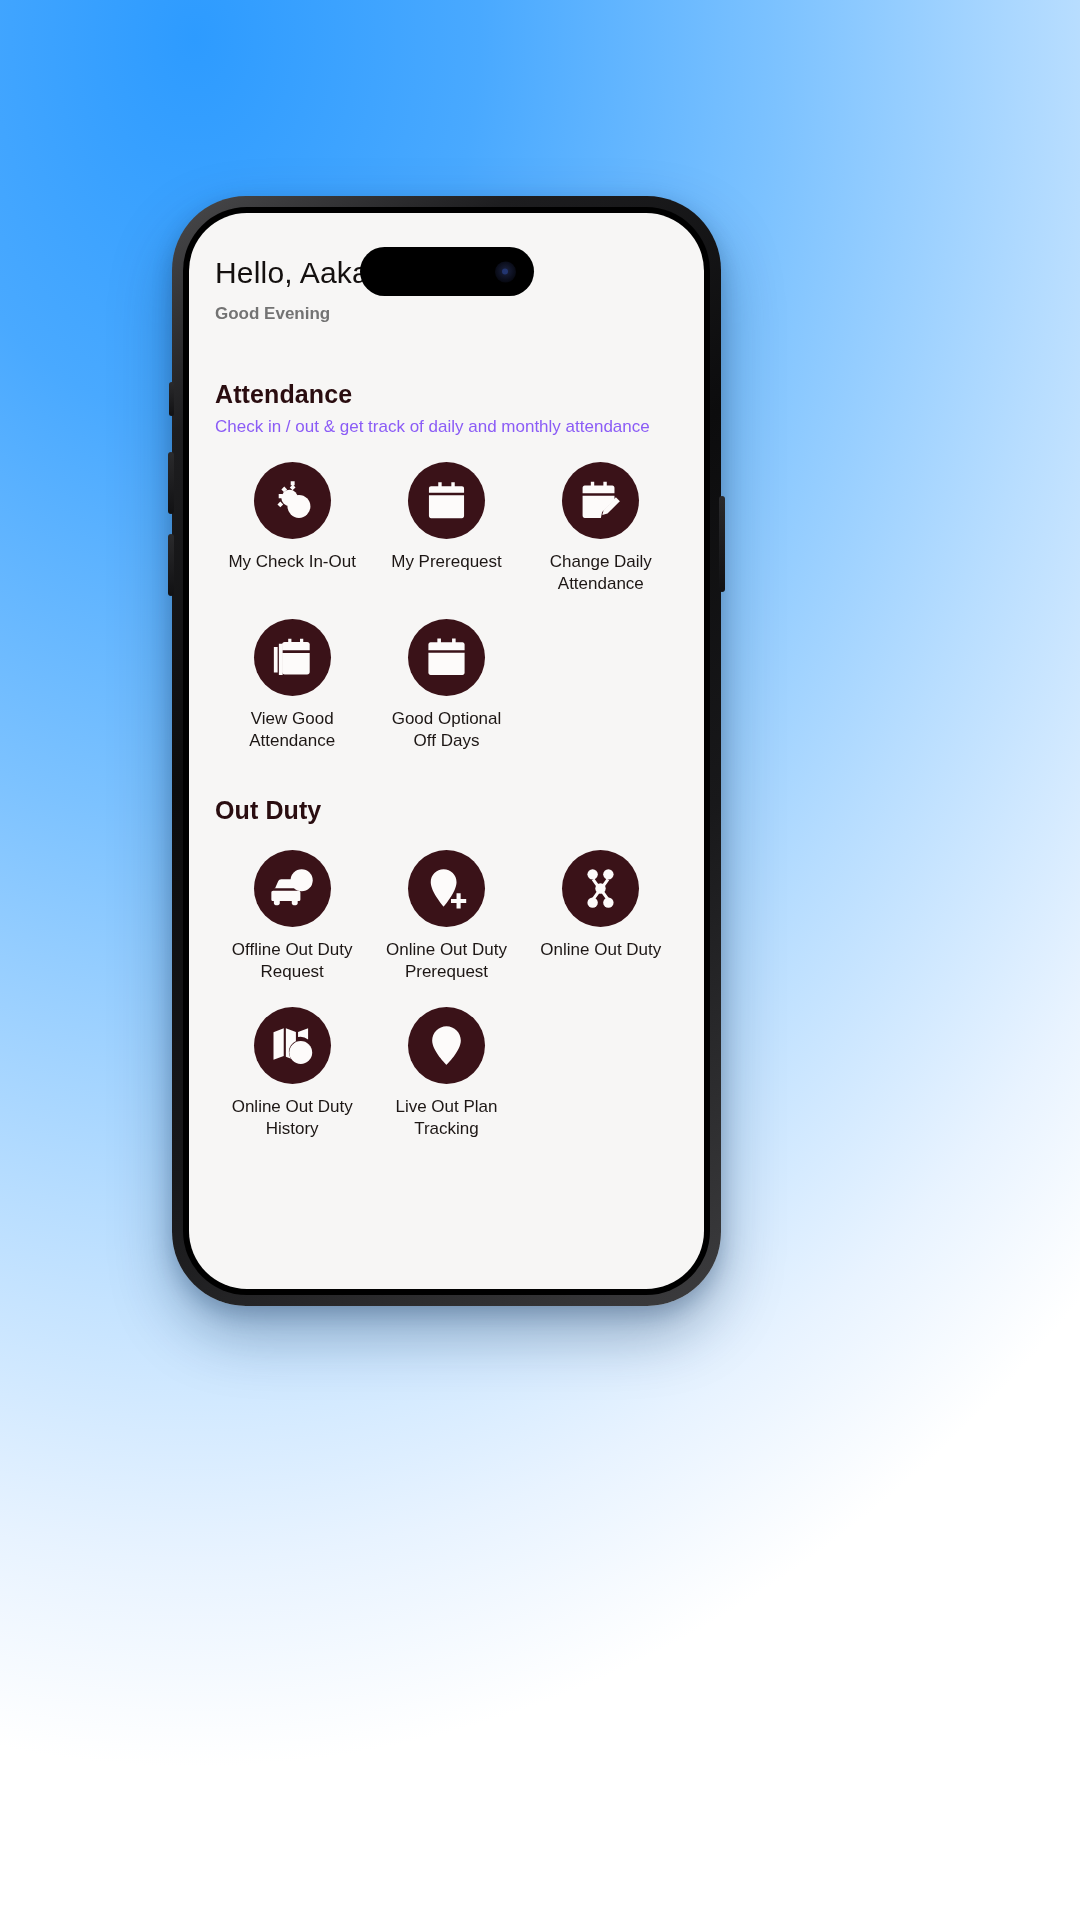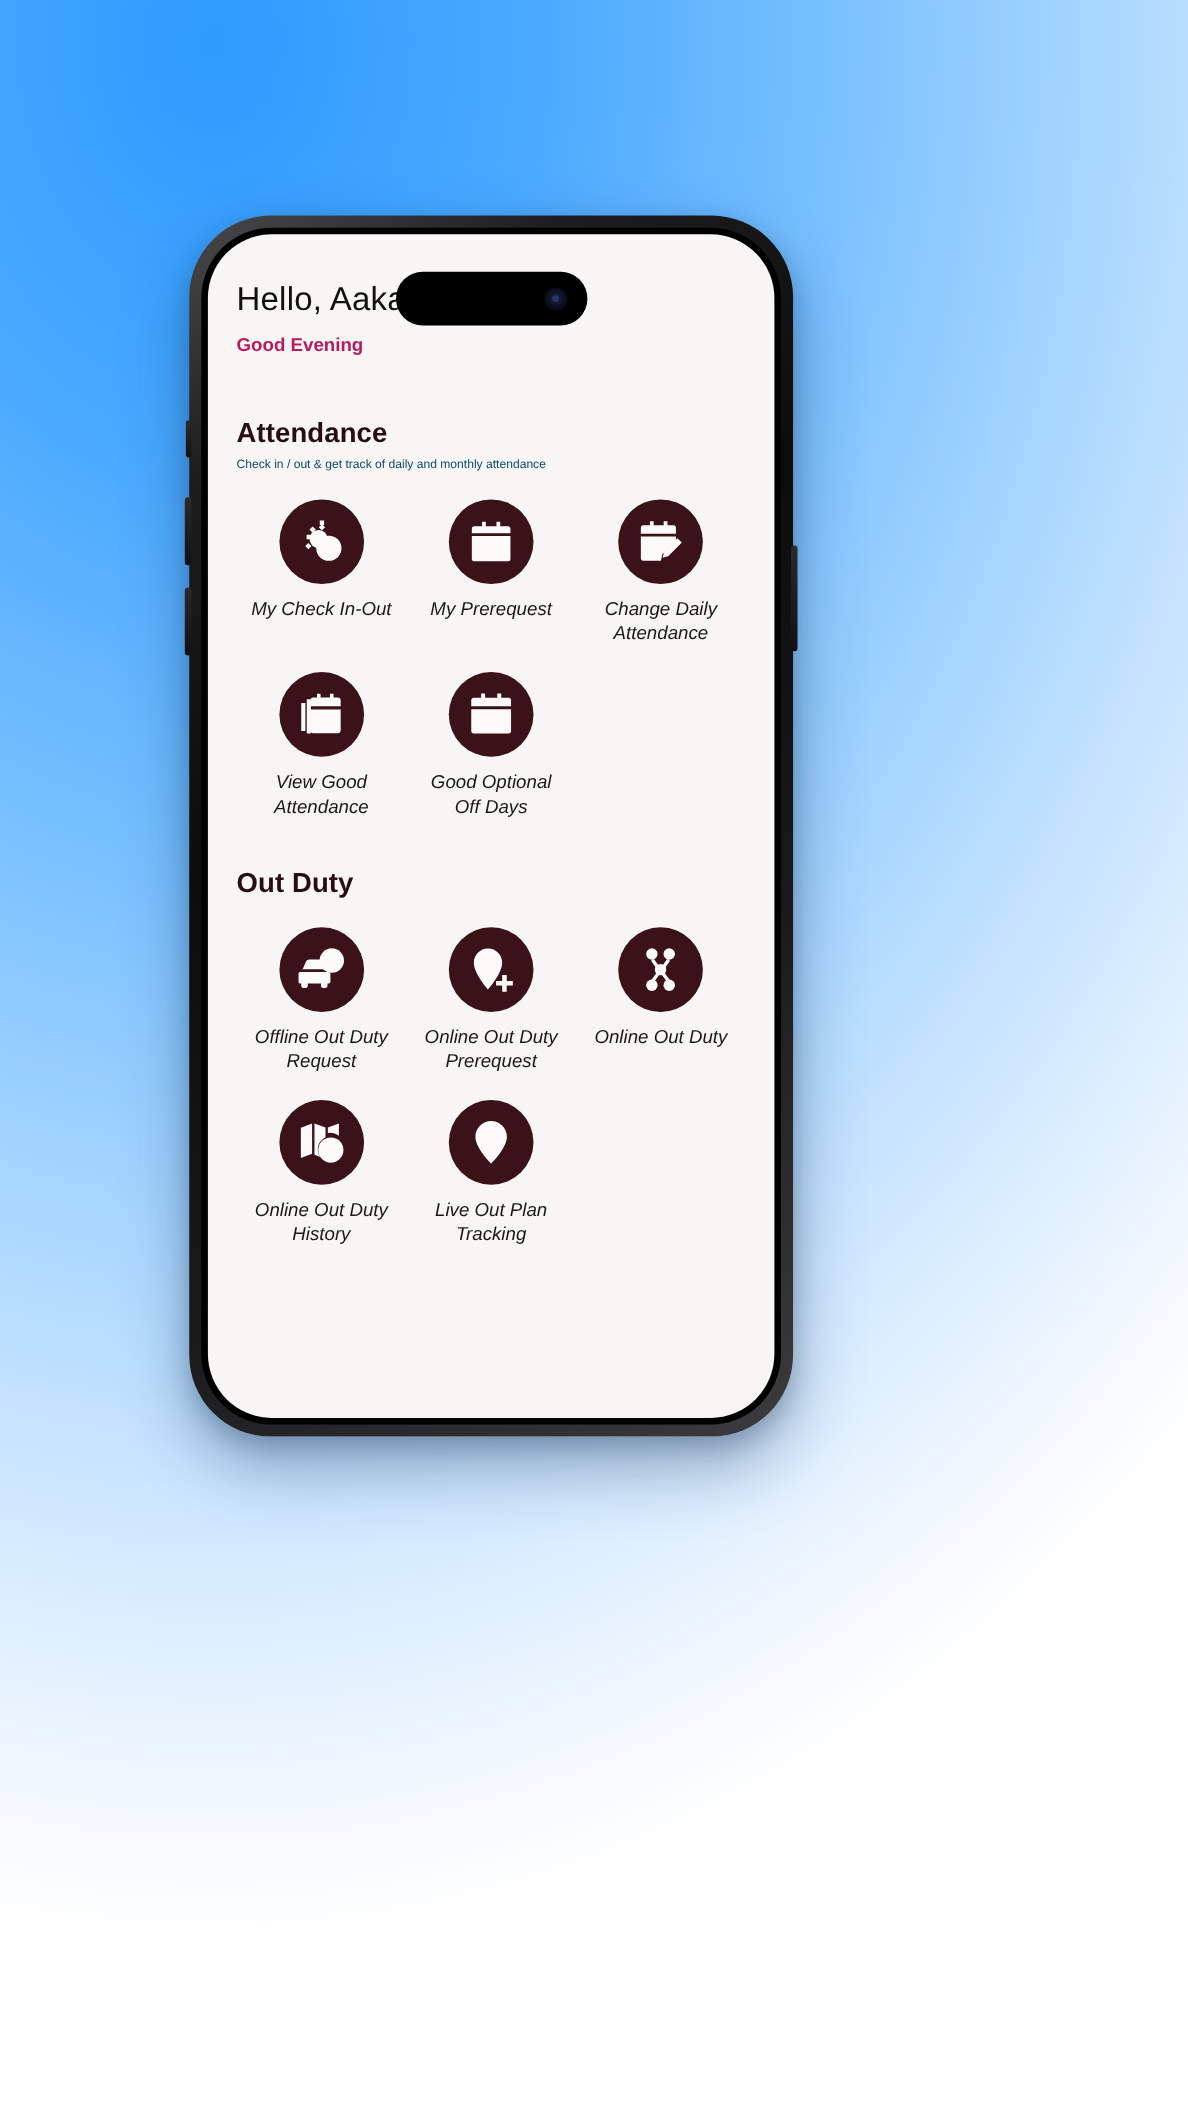--- a/index.html
+++ b/index.html
@@ -105,47 +105,46 @@
     font-size: 30px;
     font-weight: 400;
     color: #14100f;
     letter-spacing: .2px;
     line-height: 1.05;
   }
   #greeting-time {
     margin-top: 15px;
     font-size: 17px;
     font-weight: 700;
-    color: #be185d;
+    color: #737373;
   }
 
   .section { margin-top: 56px; }
   .section + .section { margin-top: 44px; }
 
   .section-title {
     font-size: 25px;
     font-weight: 700;
     color: #2a0d10;
     letter-spacing: .1px;
   }
   .section-subtitle {
     margin-top: 7px;
-    font-size: 11px;
+    font-size: 17px;
     font-weight: 400;
-    color: #0c4a6e;
+    color: #8b5cf6;
     line-height: 1.25;
     white-space: nowrap;
   }
 
   .tile-grid {
     margin-top: 25px;
     display: grid;
     grid-template-columns: repeat(3, 1fr);
     row-gap: 24px;
-    font-style: italic;
   }
 
   .tile {
     display: flex;
     flex-direction: column;
     align-items: center;
     cursor: pointer;
   }
 
   .tile-icon {

